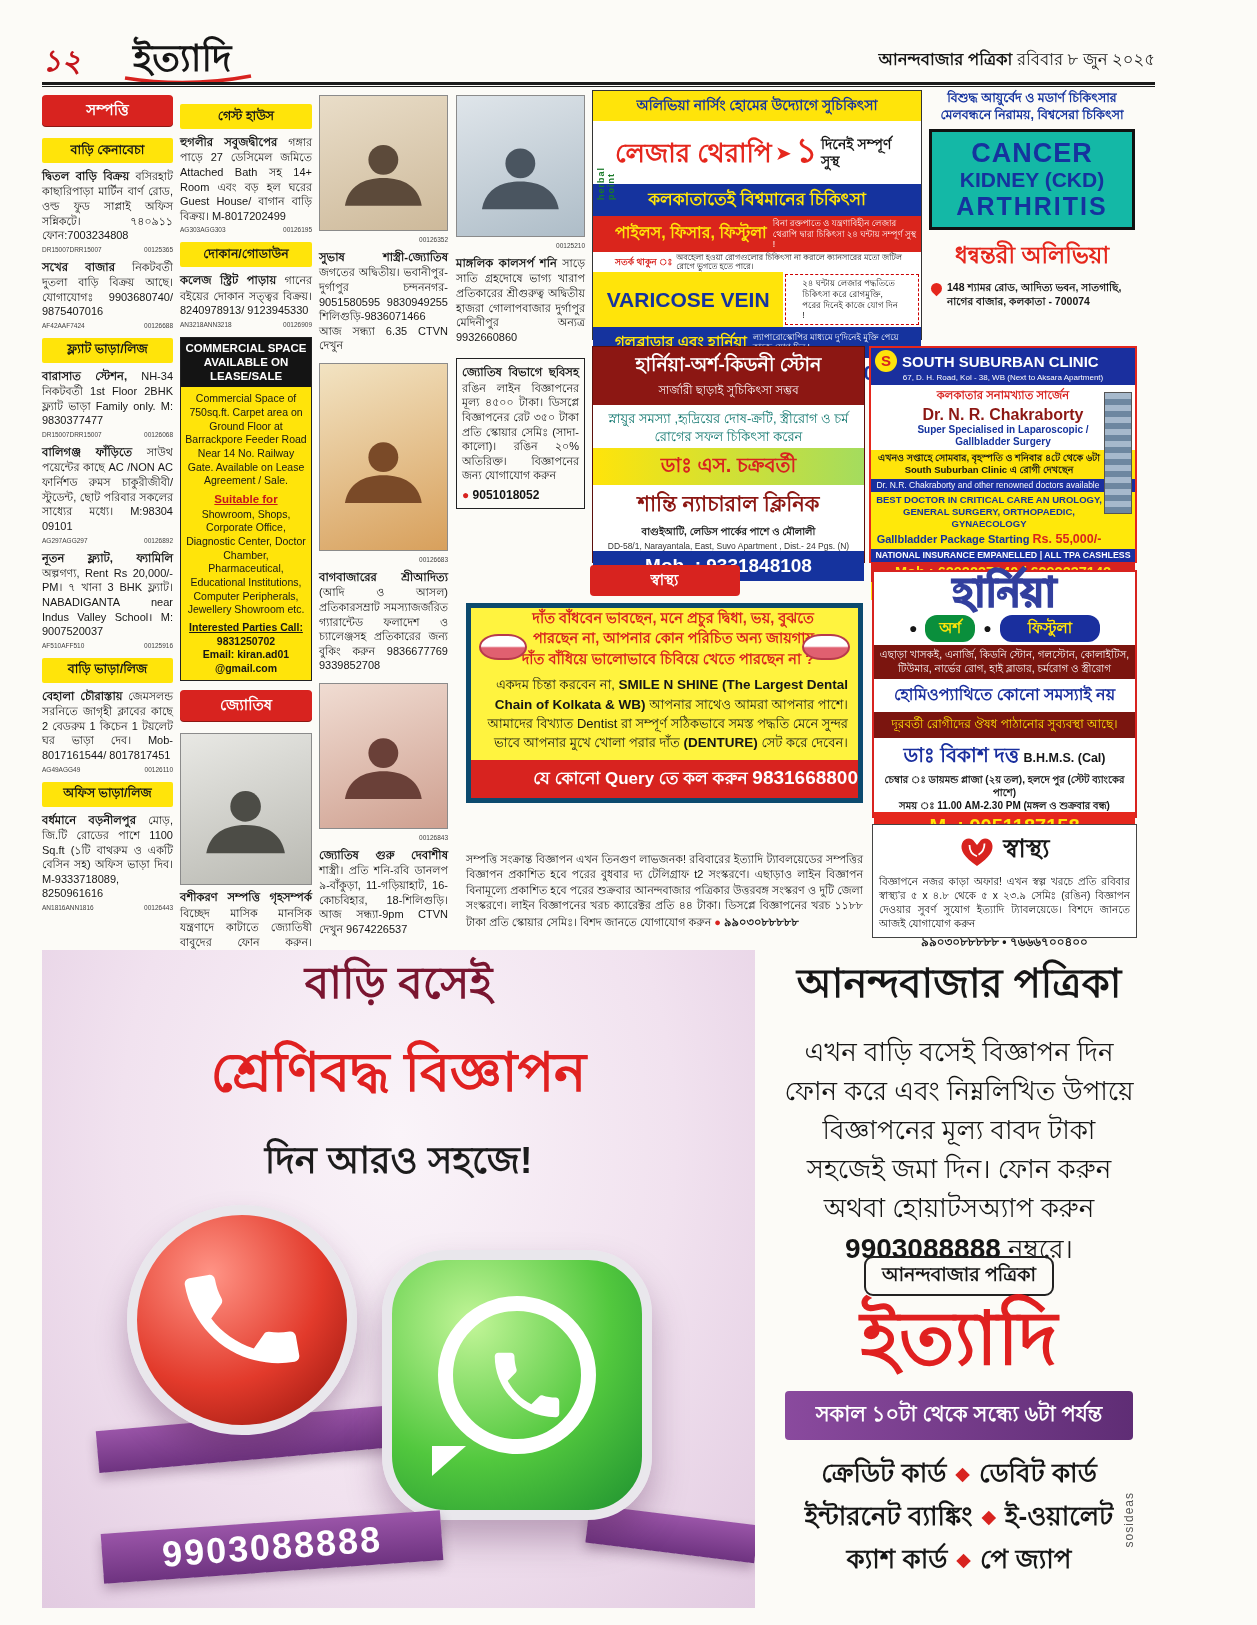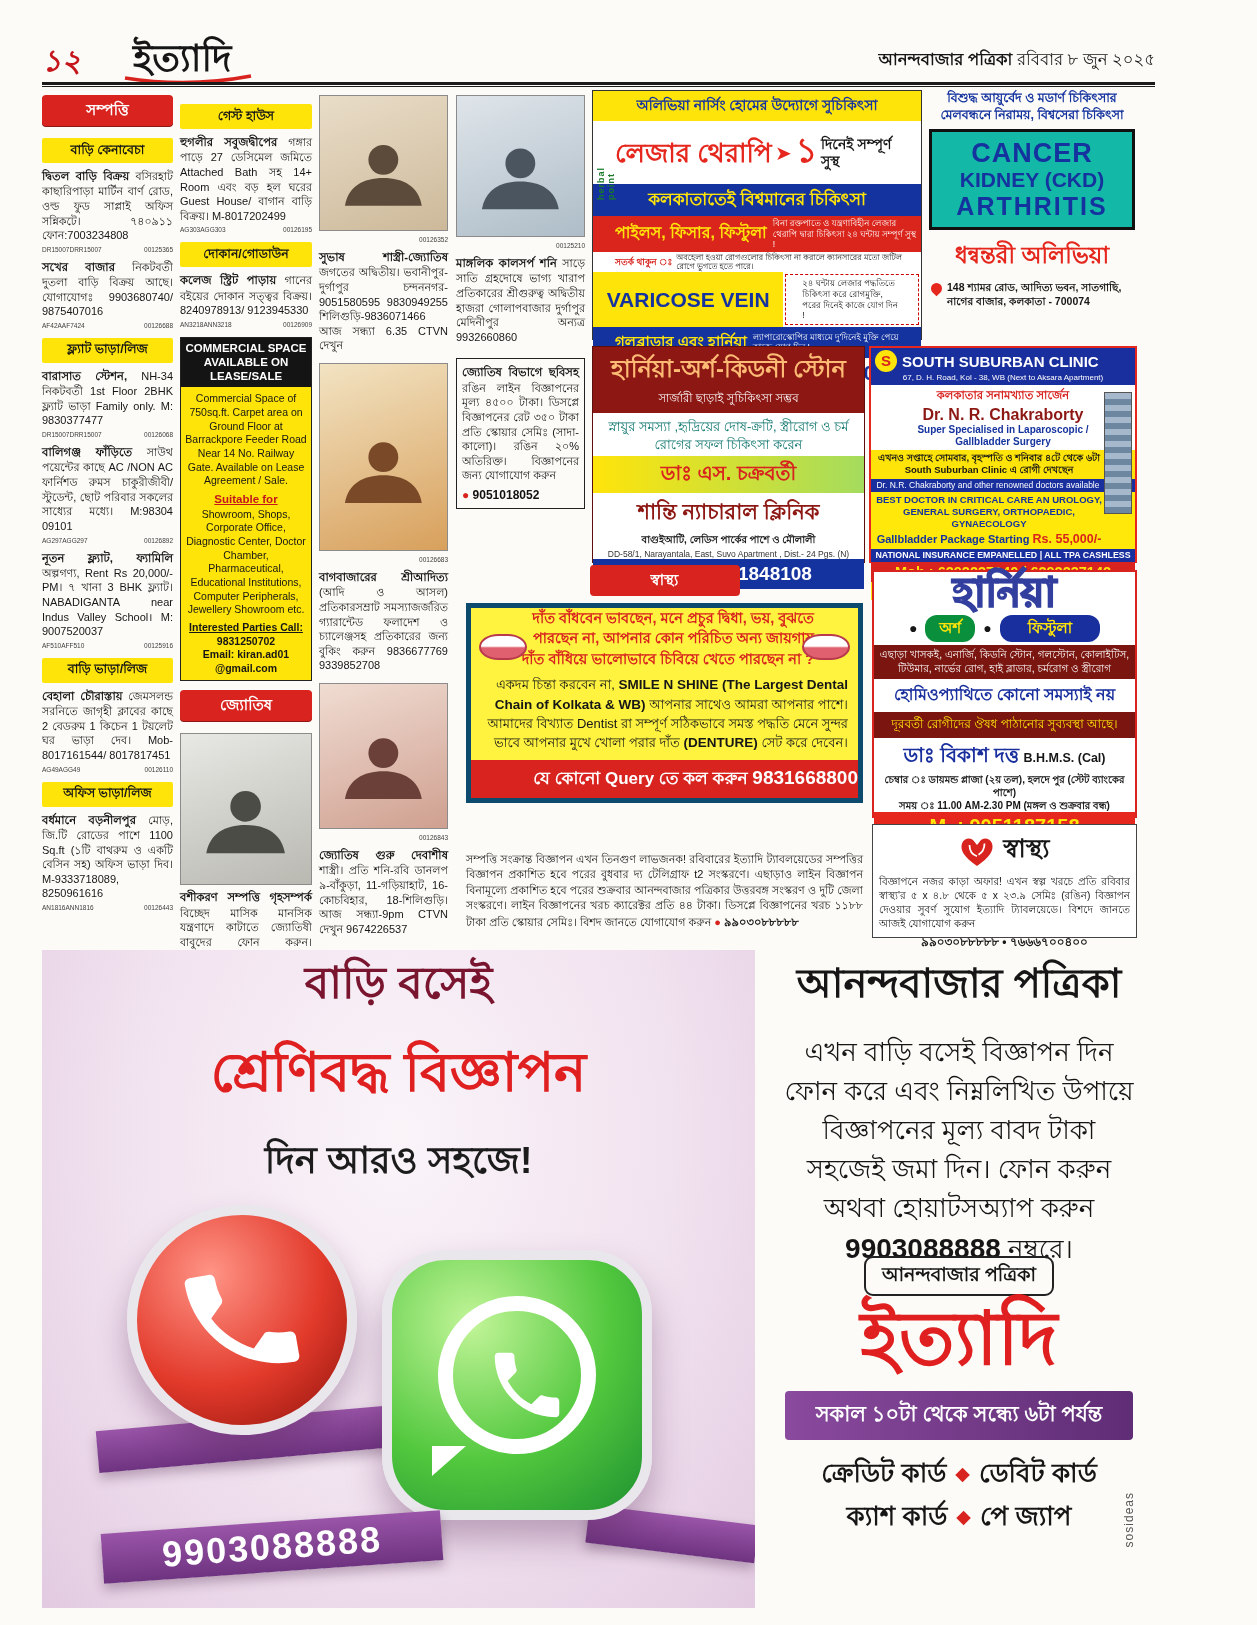--- a/index.html
+++ b/index.html
@@ -51,21 +51,21 @@
 .ol-vari{display:flex;align-items:stretch}
 .ol-vari-t{background:#ffe40a;color:#15339e;font-weight:bold;font-size:21px;flex:0 0 58%;display:flex;align-items:center;justify-content:center}
 .ol-vari-n{font-size:8.5px;padding:3px 16px;line-height:1.25;text-align:left;border:1px dashed #c00;margin:2px;flex:1}
 .ol-gall{background:#15339e;display:flex;align-items:center;gap:6px;padding:3px 4px 3px 22px}
 .ol-gall-t{color:#ffe40a;font-weight:bold;font-size:15px;white-space:nowrap}
 .ol-gall-n{color:#fff;font-size:8.5px;line-height:1.2;text-align:left}
 .ol-phones{color:#15339e;font-weight:bold;font-size:21px;text-align:center;padding:3px 0}
 .ol-side{position:absolute;left:3px;top:46px;writing-mode:vertical-rl;transform:rotate(180deg);color:#1a7a2a;font-size:9px;font-weight:bold;letter-spacing:1px}
 
 .shanti{left:592px;top:346px;width:273px;height:217px;border:1.5px solid #5c0f0c;text-align:center;background:#fff;display:flex;flex-direction:column}
-.sh-title{background:#8c1713;color:#fdba74;font-weight:bold;font-size:24px;padding:3px 0 0}
+.sh-title{background:#8c1713;color:#ffffff;font-weight:bold;font-size:19px;padding:3px 0 0}
 .sh-sub{background:#8c1713;color:#fff;font-size:11.5px;padding:0 0 4px}
 .sh-body{color:#0f766e;font-weight:normal;font-size:13px;padding:5px 8px 3px;line-height:1.35}
 .sh-doc{background:linear-gradient(90deg,#ffe40a,#a4dc5e);color:#d8231f;font-weight:bold;font-size:20px;padding:2px 0}
 .sh-clinic{color:#8c1713;font-weight:bold;font-size:21px;padding:3px 0 1px}
 .sh-addr1{font-size:10px;font-weight:bold}
 .sh-addr2{font-size:8.5px;color:#333}
 .sh-mob{background:#15339e;color:#fff;font-weight:bold;font-size:19px;padding:4px 0;margin-top:auto}
 
 .ayur{left:927px;top:90px;width:210px;height:252px;text-align:center}
 .ay-top{color:#15339e;font-weight:bold;font-size:12.5px;line-height:1.35}
@@ -490,19 +490,22 @@
   </div>
 
   <div class="abs promoRB">
     <div><span class="rb-brand">আনন্দবাজার পত্রিকা</span></div>
     <div class="rb-logo">ইত্যাদি</div>
     <div class="rb-hours">সকাল ১০টা থেকে সন্ধ্যে ৬টা পর্যন্ত</div>
     <div class="rb-pay">
       <span>ক্রেডিট কার্ড</span><span class="dia">◆</span><span>ডেবিট কার্ড</span>
     </div>
     <div class="rb-pay">
+      <span>ইন্টারনেট ব্যাঙ্কিং</span><span class="dia">◆</span><span>ই-ওয়ালেট</span>
+    </div>
+    <div class="rb-pay">
       <span>ক্যাশ কার্ড</span><span class="dia">◆</span><span>পে জ্যাপ</span>
     </div>
   </div>
 
   <div class="abs sos">sosideas</div>
 
 </div>
 
 </body></html>

